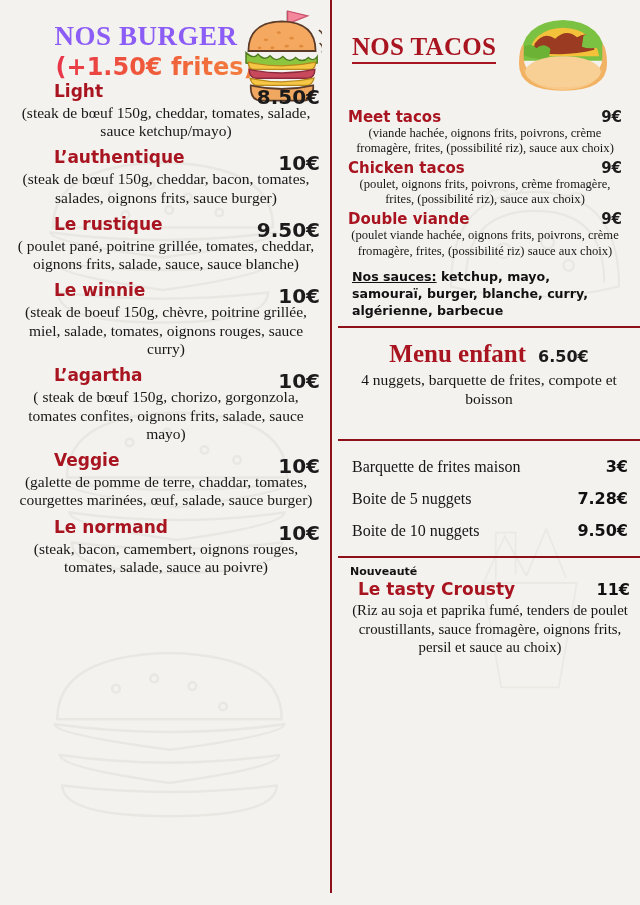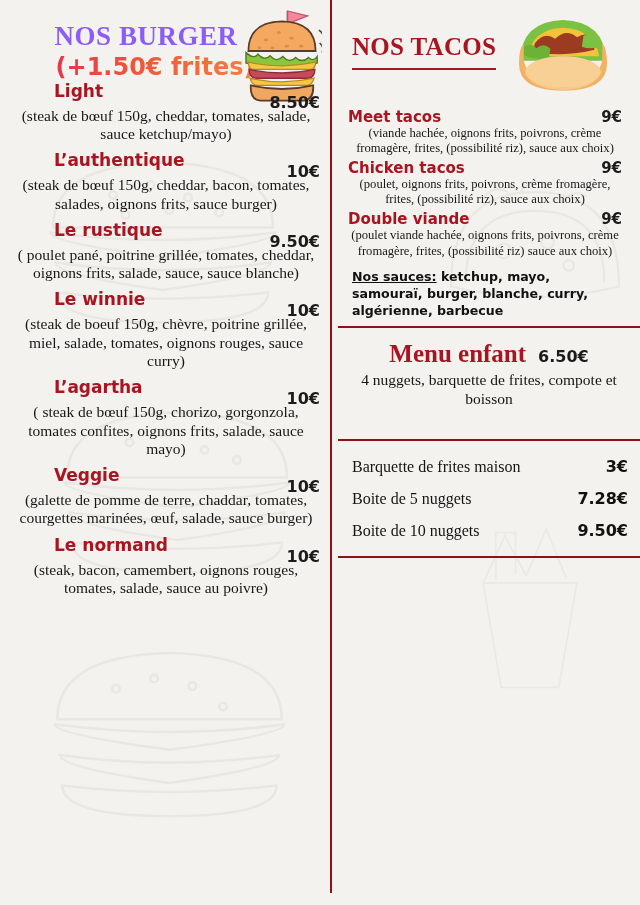--- a/index.html
+++ b/index.html
@@ -107,21 +107,21 @@
   .title-tacos {
     font-family: "Liberation Serif", "DejaVu Serif", serif;
     font-weight: bold;
     font-size: 25px;
     color: #a81420;
     letter-spacing: 0.3px;
     position: absolute;
     left: 14px;
     top: 33px;
     border-bottom: 2px solid #a81420;
-    padding-bottom: 7px;
+    padding-bottom: 1px;
   }
   .icon-taco-head {
     position: absolute;
     left: 170px;
     top: 12px;
     width: 110px;
     height: 82px;
   }
 
   
@@ -148,21 +148,21 @@
   .item-desc {
     text-align: center;
     color: #171717;
     line-height: 1.18;
   }
 
   
   .col-left .items { padding: 0 10px 0 12px; }
   .col-left .item  { margin-bottom: 7px; }
   .col-left .item-name  { font-size: 17px; padding-left: 4px; margin-left: 38px;}
-  .col-left .item-price { font-size: 16px; align-self: flex-end; position: relative; top: 4px; margin-top: 8px;}
+  .col-left .item-price { font-size: 20px; align-self: flex-end; position: relative; top: 4px;}
   .col-left .item-desc  { font-size: 15.5px; margin-top: -1px; padding: 0 4px;}
 
   
   .col-right .items { padding: 0 18px 0 10px; }
   .col-right .item  { margin-bottom: 3px; }
   .col-right .item-name  { font-size: 15px; }
   .col-right .item-price { font-size: 15px; }
   .col-right .item-desc  { font-size: 12.6px; line-height: 1.2;}
 
   .sauces {
@@ -500,15 +500,23 @@
         <span class="side-price">7.28€</span>
       </div>
       <div class="side-row">
         <span>Boite de 10 nuggets</span>
         <span class="side-price">9.50€</span>
       </div>
     </div>
 
     <div class="divider-h"></div>
 
+    <div class="block-new">
+      <div class="badge-new">Nouveauté</div>
+      <div class="new-head">
+        <span class="new-title">Le tasty Crousty</span>
+        <span class="new-price">11€</span>
+      </div>
+      <div class="new-desc">(Riz au soja  et paprika fumé, tenders de poulet croustillants, sauce fromagère, oignons frits, persil et sauce au choix)</div>
+    </div>
 
   </div>
 </div>
 
 </body></html>

